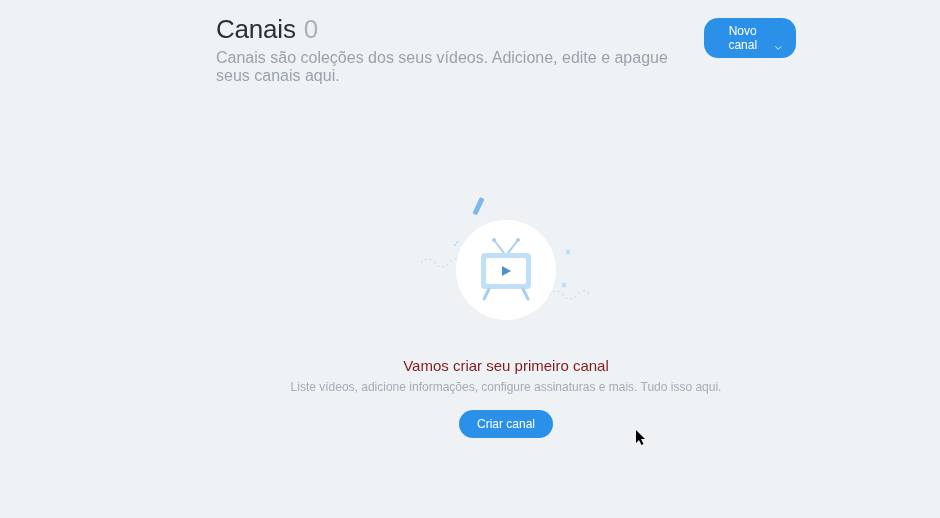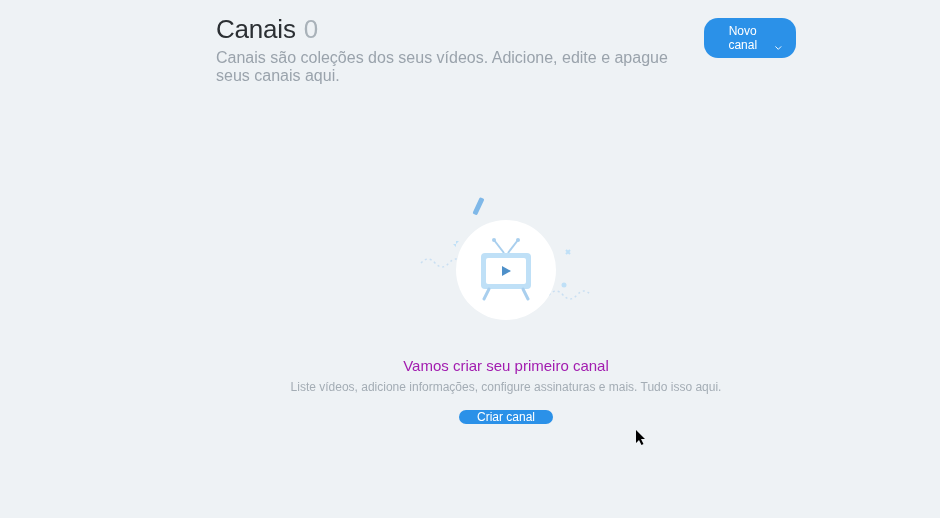--- a/index.html
+++ b/index.html
@@ -64,37 +64,37 @@
       width: 580px;
       margin-top: 110px;
       display: flex;
       flex-direction: column;
       align-items: center;
     }
     .illus-wrap { position: relative; width: 180px; height: 150px; }
     .empty-title {
       margin-top: 12px;
       font-size: 15px;
-      color: #a21caf;
+      color: #7f1d1d;
       font-weight: 400;
     }
     .empty-desc {
       margin-top: 6px;
       font-size: 12px;
       color: #a4adb5;
       text-align: right;
     }
     .create-btn {
       margin-top: 16px;
       background: #2b91e8;
       color: #ffffff;
       border: none;
       border-radius: 14px;
       font-size: 12px;
-      padding: 0 18px;
+      padding: 7px 18px;
       cursor: pointer;
     }
     .cursor {
       position: absolute;
       left: 636px;
       top: 430px;
       pointer-events: none;
     }
   </style>
 </head>

